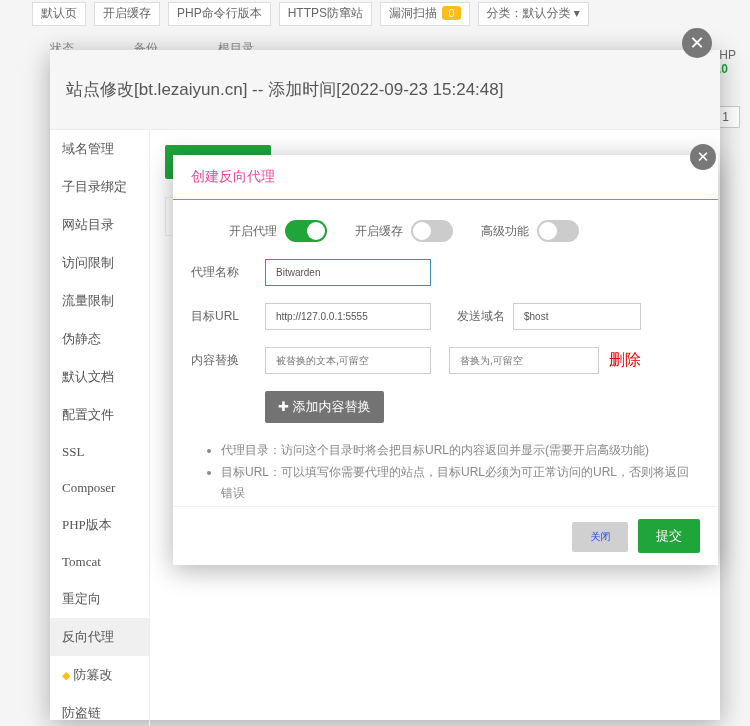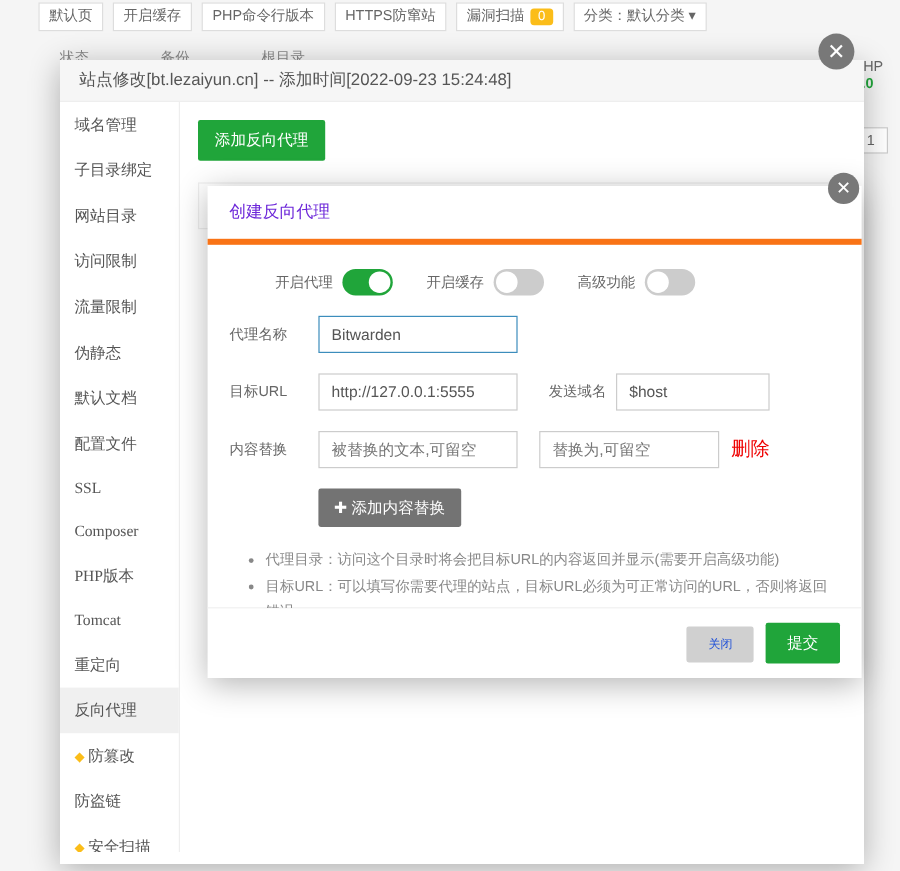--- a/index.html
+++ b/index.html
@@ -7,42 +7,42 @@
 .bg-toolbar { position: absolute; top: 0; left: 0; right: 0; height: 28px; display: flex; gap: 8px; padding: 2px 10px; color: #888; margin-left: 22px; }
 .bg-btn { border: 1px solid #ddd; padding: 2px 8px; font-size: 12px; color: #666; background: #fff; }
 .bg-table-header { position: absolute; top: 36px; left: 0; right: 0; display: flex; padding: 4px 50px; gap: 60px; color: #888; font-size: 12px; }
 .bg-right { position: absolute; top: 48px; right: 10px; font-size: 12px; color: #666; }
 .bg-phpver { color: #20a53a; font-weight: bold; }
 .bg-page { display: inline-block; border: 1px solid #ccc; padding: 3px 10px; background: #fff; margin-top: 30px; }
 .leak-badge { background: #fbbd19; color: #fff; padding: 1px 6px; border-radius: 3px; font-size: 11px; margin-left: 2px; }
 
 
 .outer-modal { position: absolute; top: 50px; left: 50px; width: 670px; height: 670px; background: #fff; box-shadow: 0 5px 25px rgba(0,0,0,0.3); }
-.outer-header { background: #f6f6f6; padding: 8px 16px; font-size: 14px; color: #555; border-bottom: 1px solid #eee; }
+.outer-header { background: #f6f6f6; padding: 28px 16px; font-size: 17px; color: #555; border-bottom: 1px solid #eee; }
 .outer-body { display: flex; height: calc(100% - 45px); }
 .sidebar { width: 100px; border-right: 1px solid #eee; overflow-y: auto; }
 .sidebar-item { padding: 10px 12px; font-size: 13px; color: #555; cursor: pointer; font-family: Liberation Serif, serif; }
 .sidebar-item.active { background: #f0f0f0; }
 .diamond { color: #fbbd19; font-size: 11px; margin-right: 3px; }
 .outer-main { flex: 1; padding: 15px; position: relative; }
 .green-btn { background: #20a53a; color: #fff; border: none; padding: 8px 14px; font-size: 13px; border-radius: 2px; cursor: pointer; }
 .table-head { margin-top: 18px; border: 1px solid #eee; padding: 10px 12px; display: flex; align-items: center; color: #888; font-size: 12px; }
 .table-head > span { display: inline-block; }
 .chk { width: 16px; height: 16px; border: 1px solid #ccc; margin-right: 14px; }
 
 .close-outer { position: absolute; top: 28px; right: 38px; width: 30px; height: 30px; border-radius: 50%; background: #787878; color: #fff; display: flex; align-items: center; justify-content: center; font-size: 18px; cursor: pointer; z-index: 5; }
 
 
 .inner-modal { position: absolute; top: 155px; left: 173px; width: 545px; height: 410px; background: #fff; box-shadow: 0 5px 25px rgba(0,0,0,0.3); z-index: 20; display: flex; flex-direction: column; }
-.inner-header { padding: 13px 18px; font-size: 14px; color: #6d28d9; border-bottom: 5px solid #f97316; }
+.inner-header { padding: 13px 18px; font-size: 14px; color: #ec4899; border-bottom: 1px solid #f97316; }
 .close-inner { position: absolute; top: 144px; right: 34px; width: 26px; height: 26px; border-radius: 50%; background: #787878; color: #fff; display: flex; align-items: center; justify-content: center; font-size: 15px; cursor: pointer; z-index: 25; }
 .inner-body { padding: 20px 18px 10px 18px; flex: 1; overflow: auto; }
 .form-row { display: flex; align-items: center; margin-bottom: 17px; }
 .form-label { width: 68px; text-align: left; font-size: 12px; color: #666; margin-right: 6px; }
-.form-input { border: 1px solid #ccc; padding: 7px 10px; font-size: 13px; color: #555; width: 166px; }
+.form-input { border: 1px solid #ccc; padding: 7px 10px; font-size: 10px; color: #555; width: 166px; }
 .form-input.focus { border: 1px solid #3c8dbc; }
 .form-input.sm { width: 150px; }
 .form-label2 { width: 56px; text-align: right; font-size: 12px; color: #666; margin: 0 8px 0 18px; }
 .toggle { width: 42px; height: 22px; background: #ccc; border-radius: 11px; position: relative; display: inline-block; margin-right: 28px; }
 .toggle::after { content: ""; position: absolute; width: 18px; height: 18px; background: #fff; border-radius: 50%; top: 2px; left: 2px; transition: left .2s; }
 .toggle.on { background: #20a53a; }
 .toggle.on::after { left: 22px; }
 .toggle-label { font-size: 12px; color: #666; margin-right: 8px; }
 .delete-link { color: #ef0000; font-size: 16px; margin-left: 10px; cursor: pointer; }
 .plus-btn { background: #737373; color: #fff; border: none; padding: 7px 13px; font-size: 13px; border-radius: 2px; cursor: pointer; }

